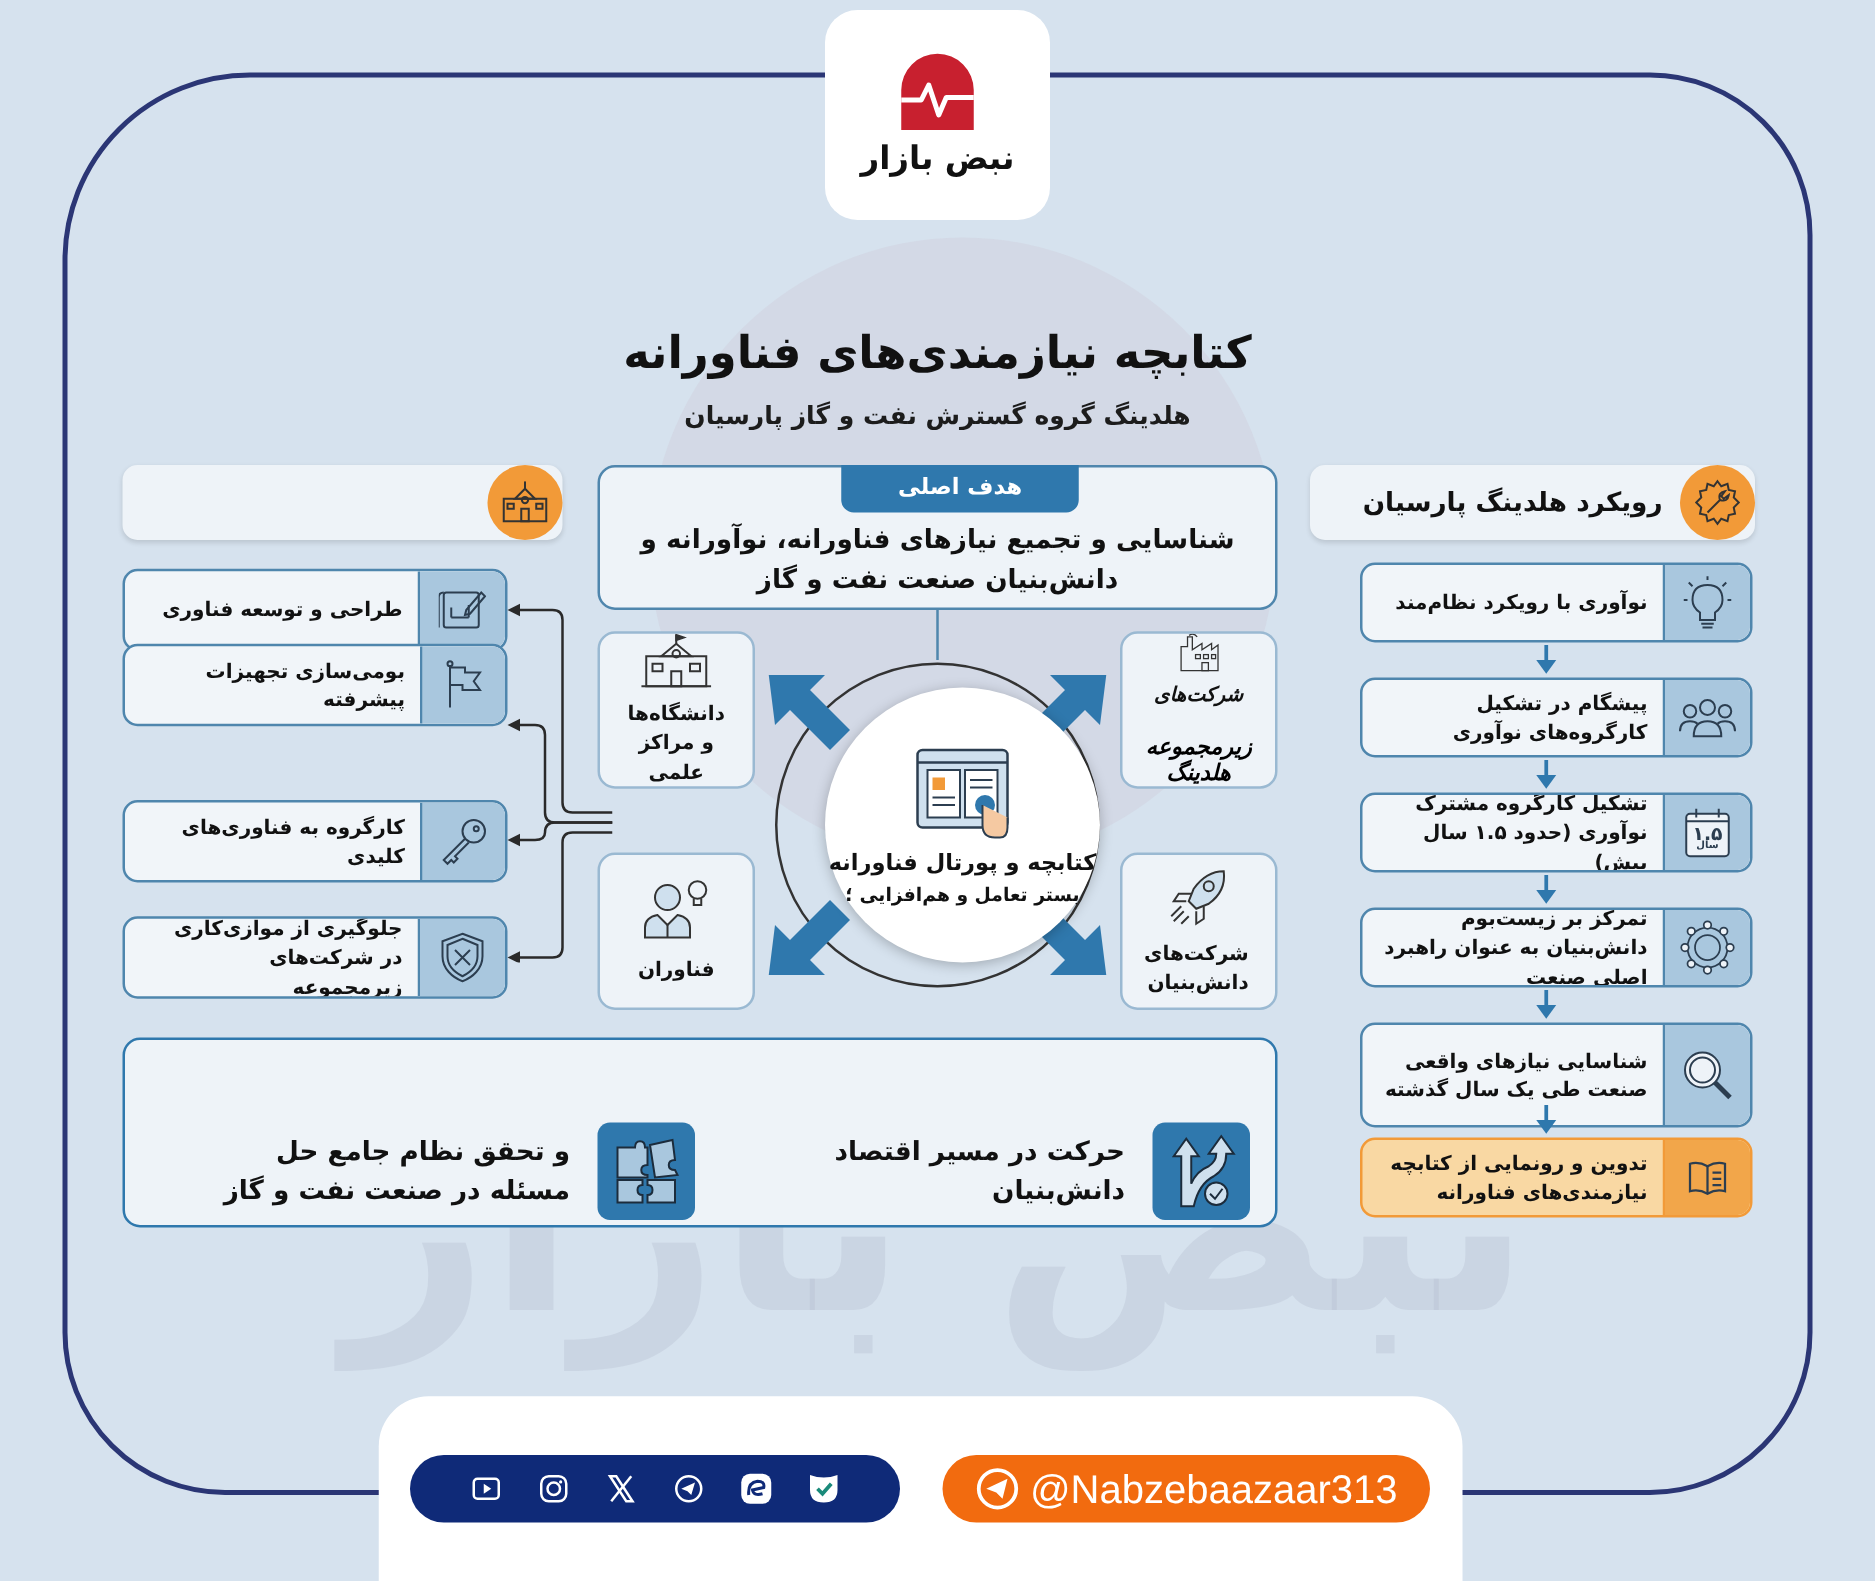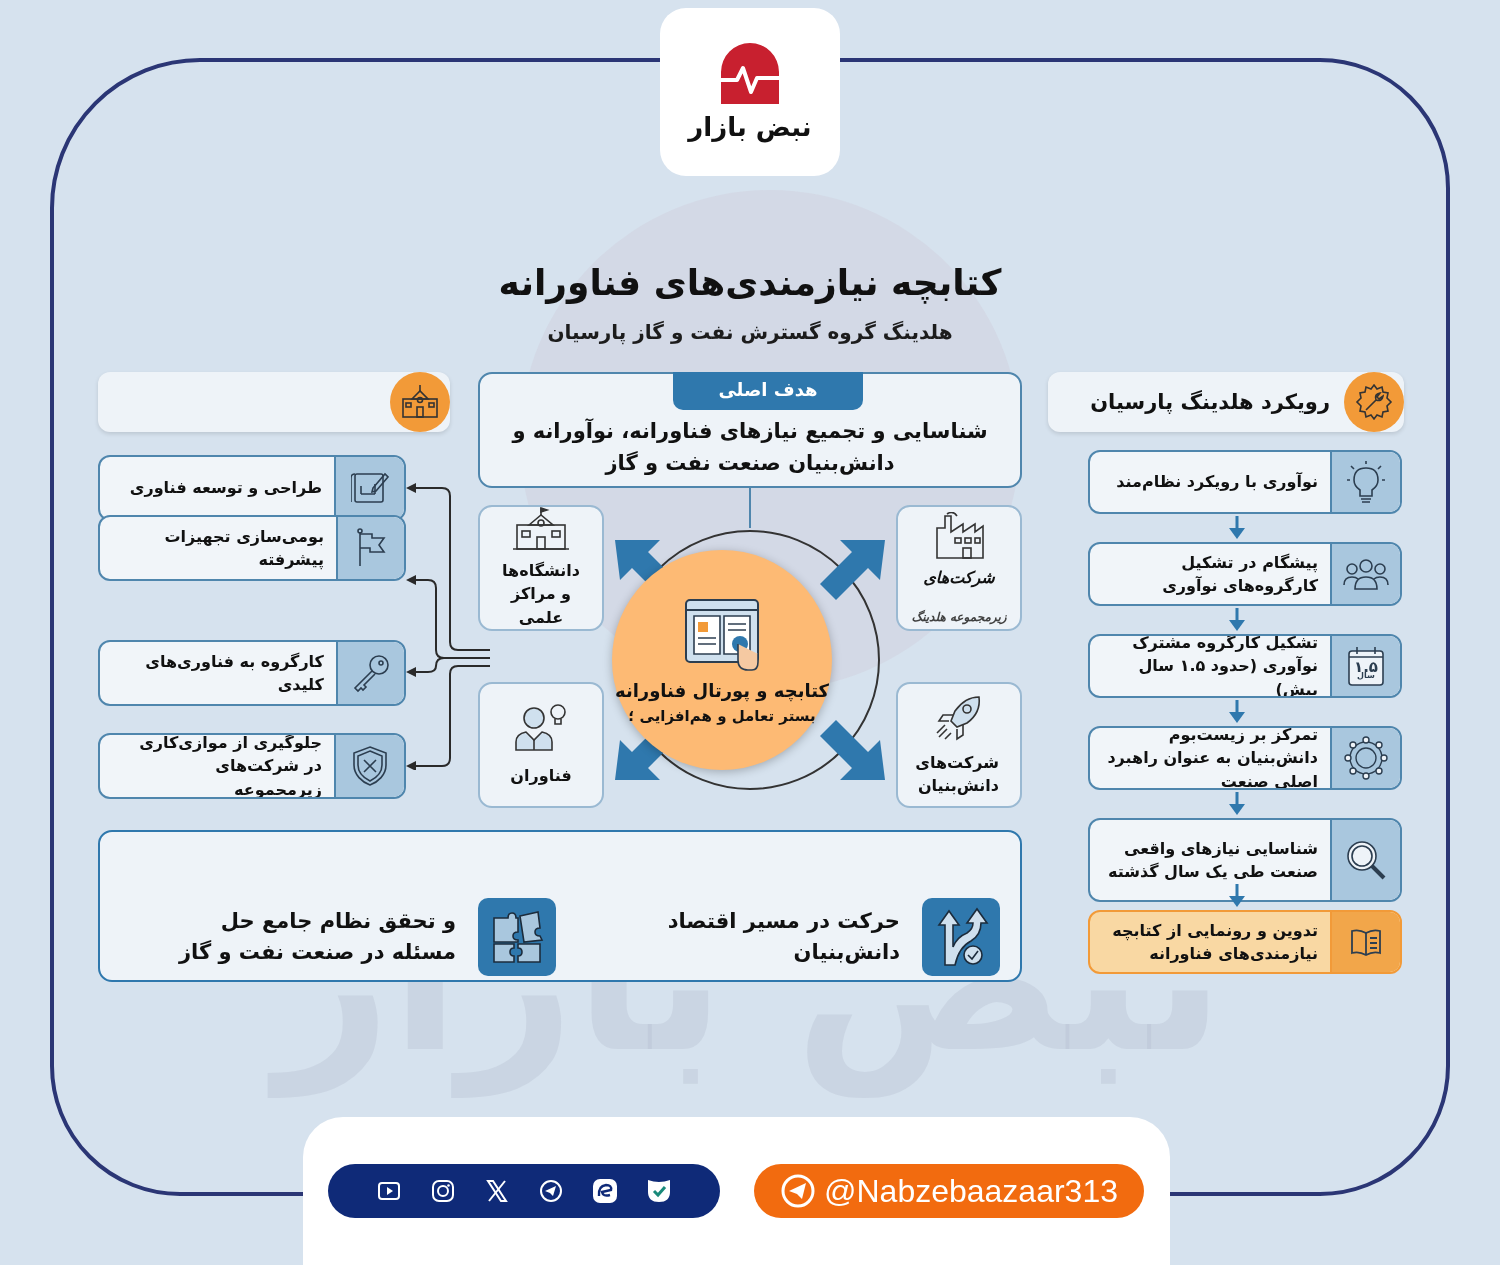--- a/index.html
+++ b/index.html
@@ -84,29 +84,29 @@
   }
 
   
   .tile {
     position: absolute; width: 126px; height: 126px; background: #eef3f8;
     border: 2px solid #9ab9d2; border-radius: 14px;
     display: flex; flex-direction: column; align-items: center; justify-content: center;
     text-align: center;
   }
   .tile .t { font-size: 16px; font-weight: bold; color: #111; direction: rtl; line-height: 1.45; }
-  .tile .t2 { font-size: 12px; font-weight: bold; color: #404040; direction: rtl; margin-top: 20px; }
+  .tile .t2 { font-size: 18px; font-weight: bold; color: #000000; direction: rtl; margin-top: 20px; }
 
   .ring {
     position: absolute; left: 620px; top: 530px; width: 260px; height: 260px;
     border: 2px solid #333; border-radius: 50%;
   }
   .hub {
-    position: absolute; left: 612px; top: 550px; width: 220px; height: 220px;
-    background: #fdba74; border-radius: 50%; box-shadow: 0 2px 10px rgba(0,0,0,0.25);
+    position: absolute; left: 660px; top: 550px; width: 220px; height: 220px;
+    background: #ffffff; border-radius: 50%; box-shadow: 0 2px 10px rgba(0,0,0,0.25);
     display: flex; flex-direction: column; align-items: center; justify-content: center;
   }
   .hub .h1 { font-size: 18px; font-weight: bold; color: #111; direction: rtl; margin-top: 6px; }
   .hub .h2 { font-size: 15px; font-weight: bold; color: #111; direction: rtl; margin-top: 6px; }
 
   
   .vision {
     position: absolute; left: 98px; top: 830px; width: 924px; height: 152px;
     background: #eef3f8; border: 2px solid #2f78ad; border-radius: 14px; overflow: hidden;
   }

